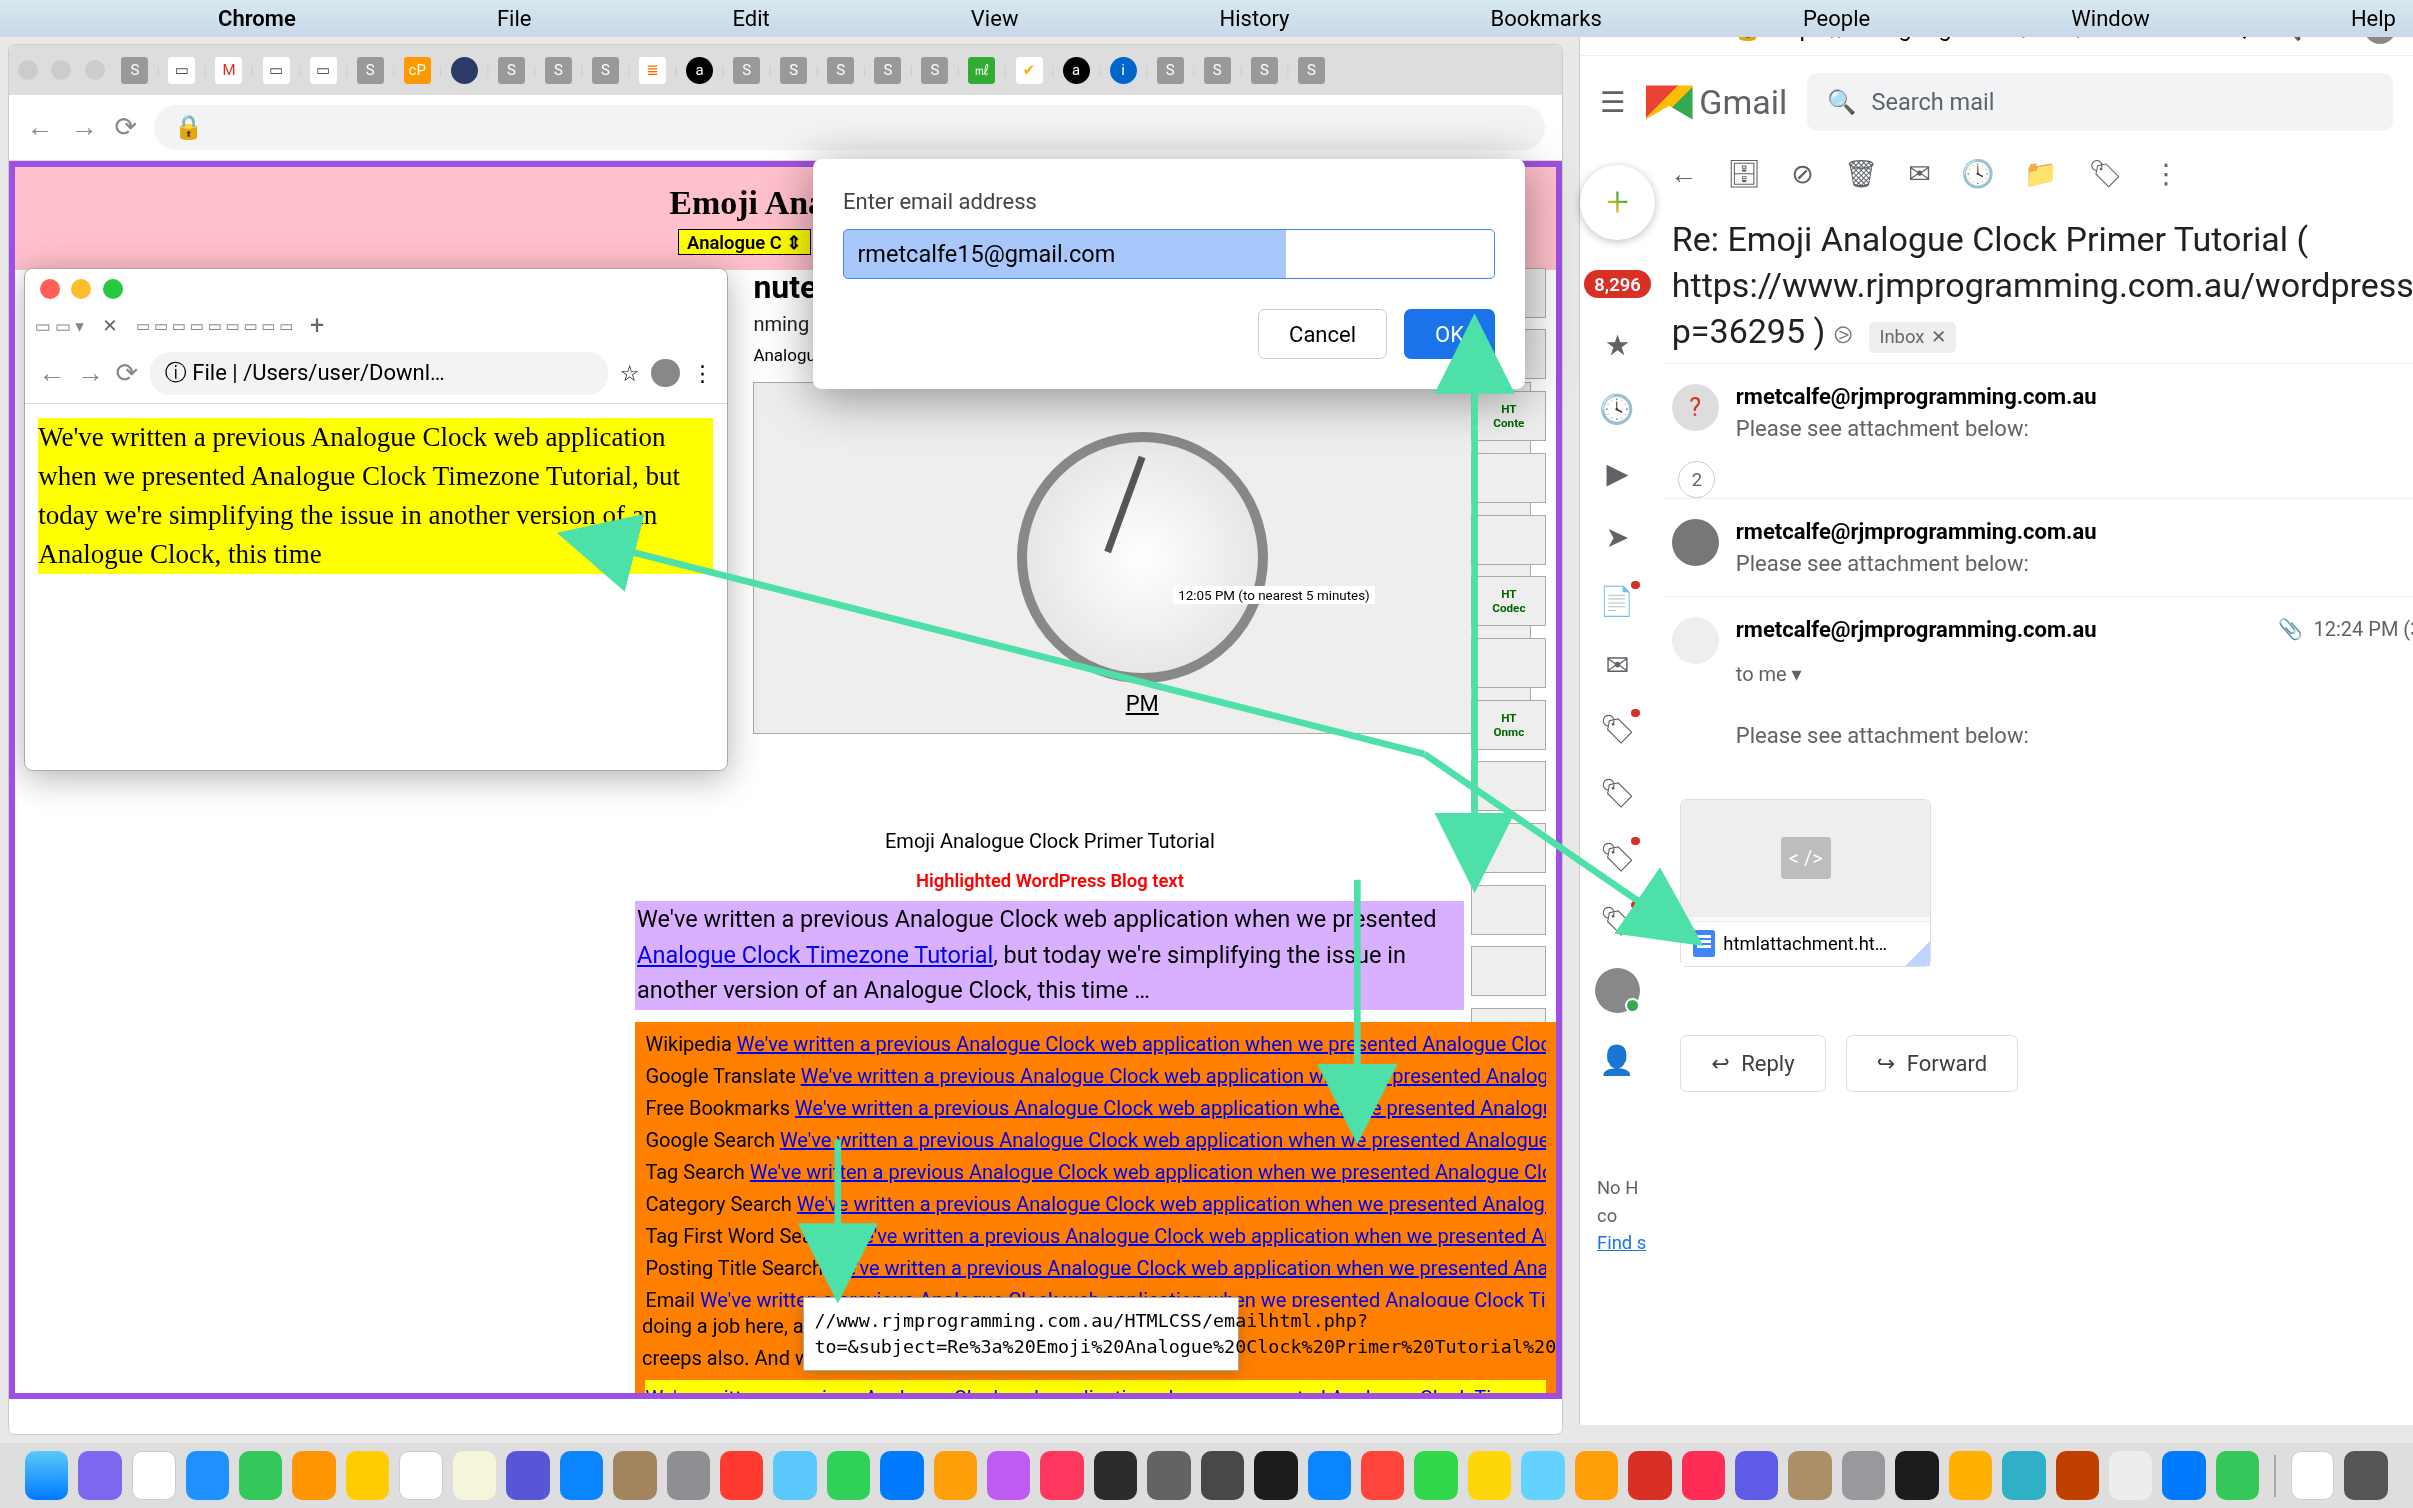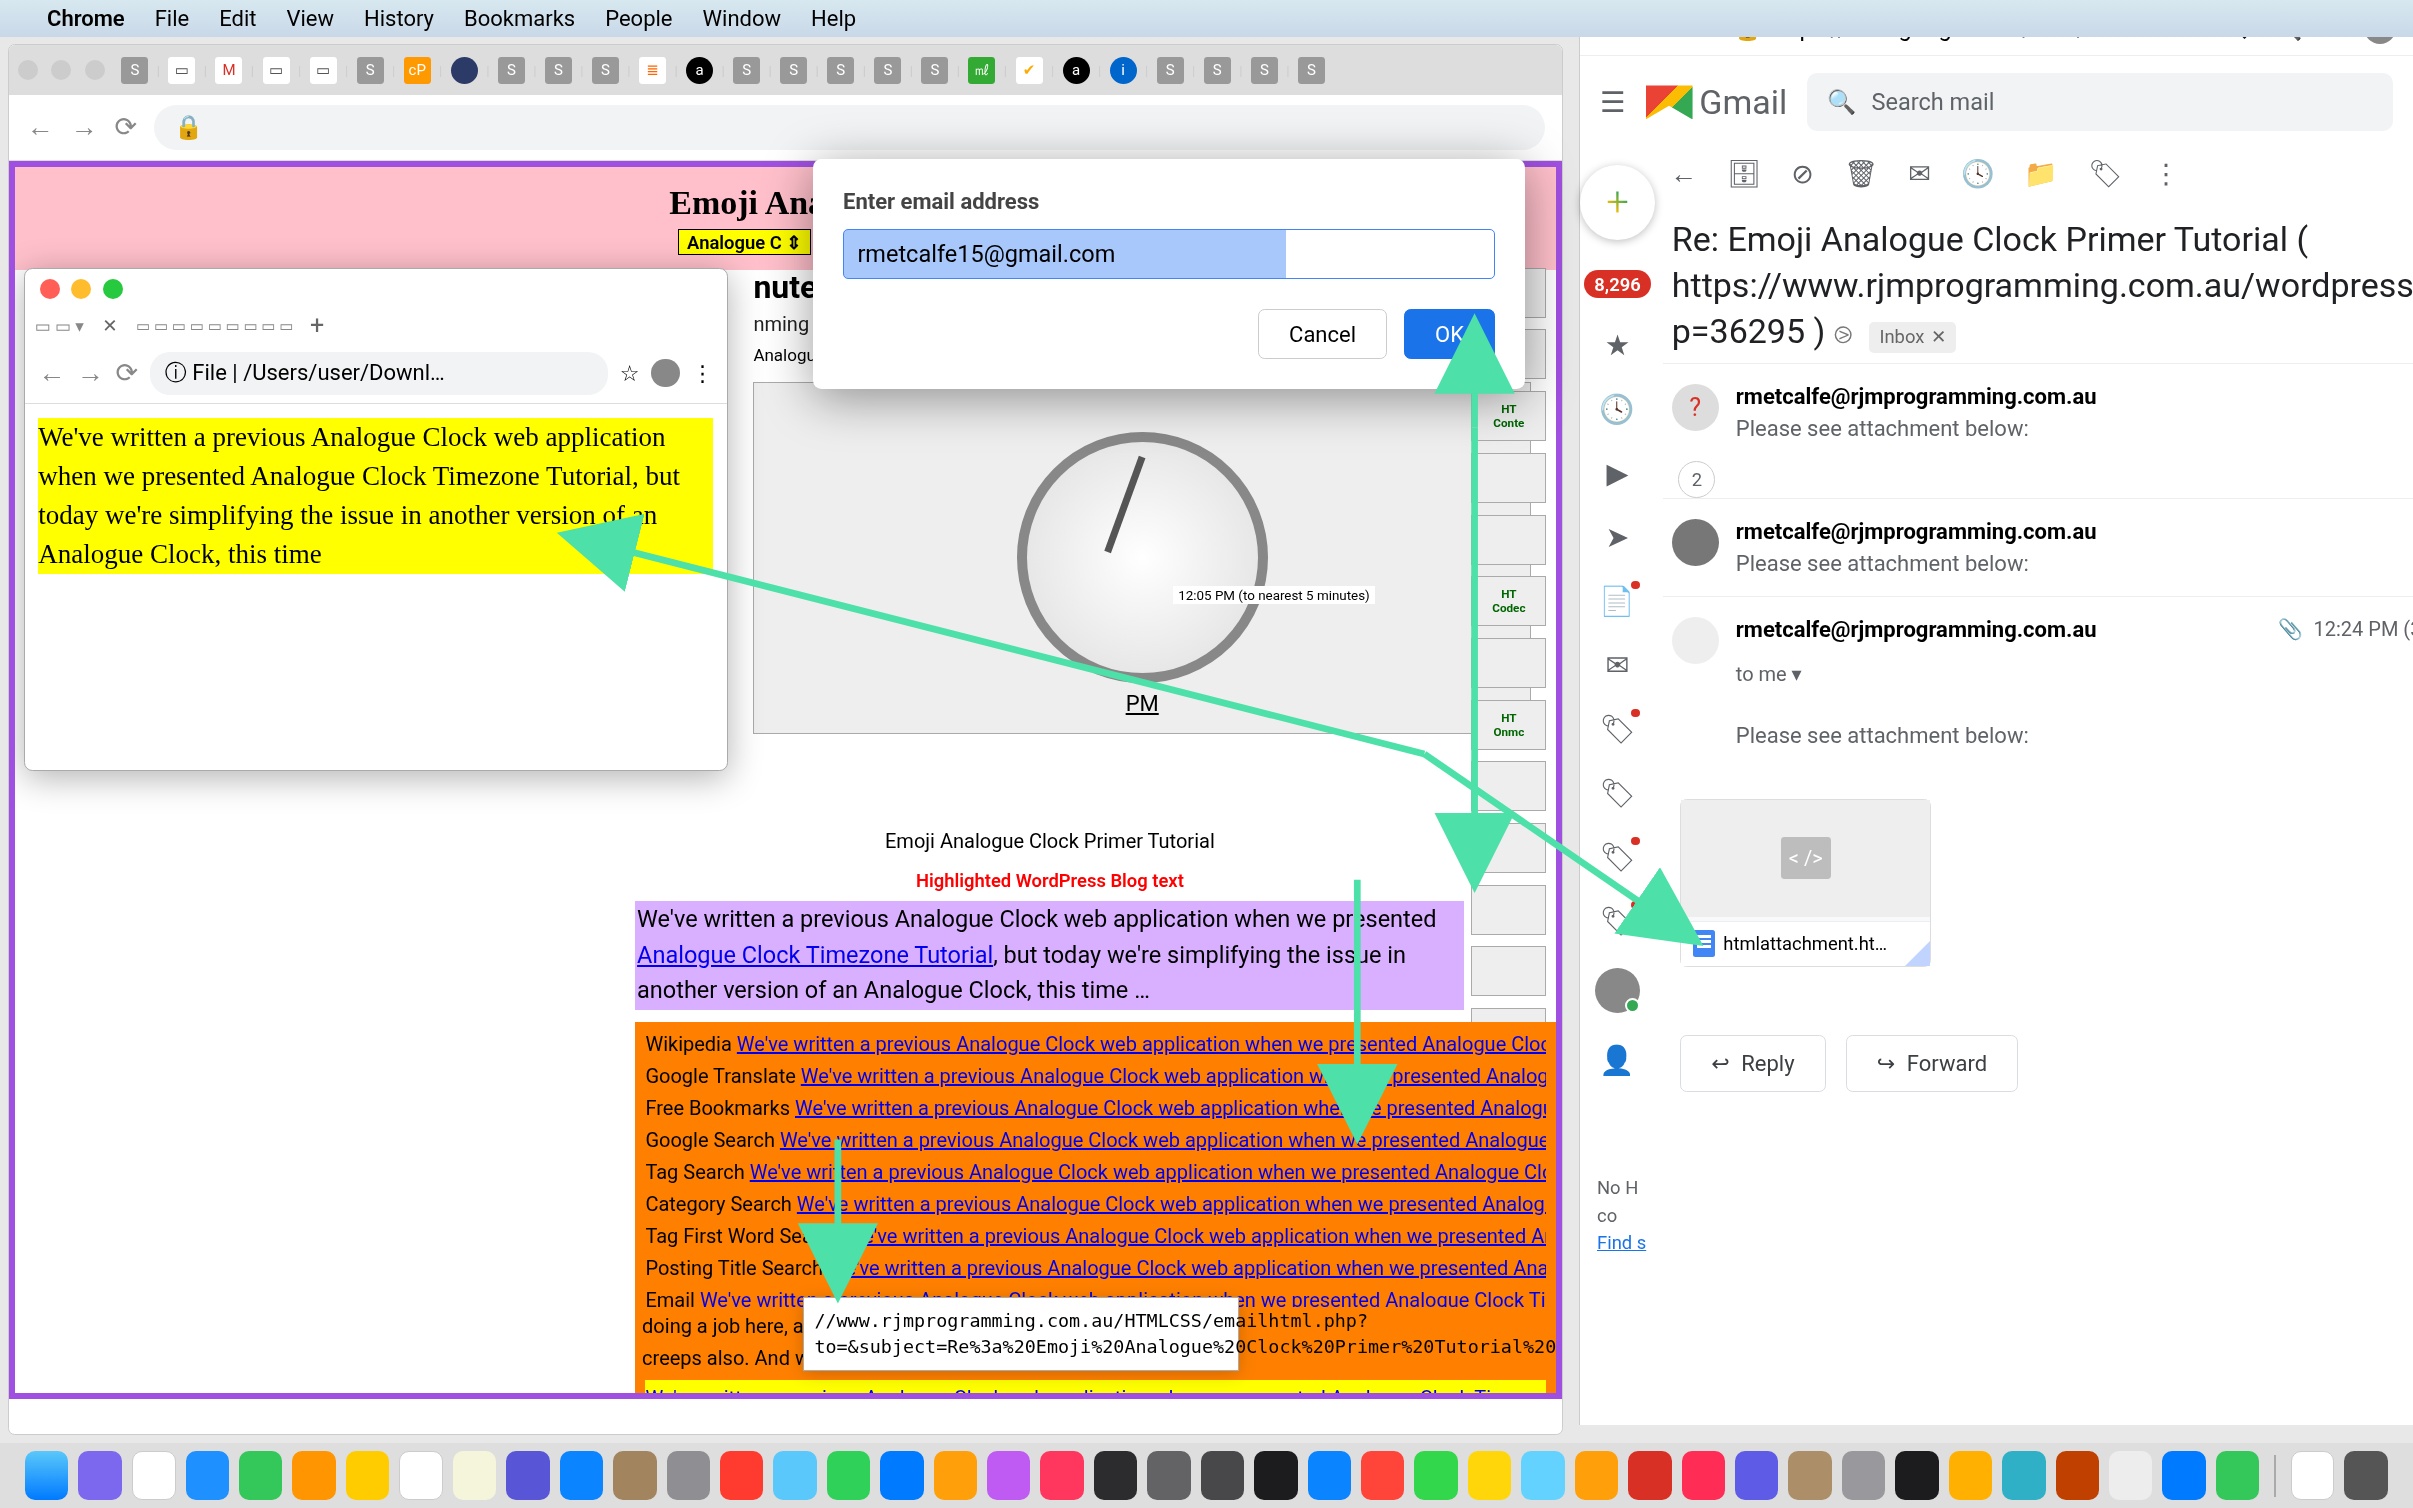--- a/index.html
+++ b/index.html
@@ -1,19 +1,19 @@
 <!DOCTYPE html>
 <html style="font-size:13.4px"><head>
 <meta charset="utf-8">
 <style>
 * { margin: 0; padding: 0; box-sizing: border-box; font-family: -apple-system, BlinkMacSystemFont, "Segoe UI", Roboto, sans-serif; }
 body { width: 2413px; height: 1508px; overflow: hidden; background: #e8e8e8; position: relative; transform-origin: top left; }
 
 
-.mac-menubar { position: absolute; top: 0; left: 0; right: 0; height: 37px; background: linear-gradient(#d8e8f0, #c8d8e8); display: flex; align-items: center; padding: 0 17px; font-size: 22px; gap: 30px; z-index: 100; }
+.mac-menubar { position: absolute; top: 0; left: 0; right: 0; height: 37px; background: linear-gradient(#d8e8f0, #c8d8e8); display: flex; align-items: center; padding: 0 17px; font-size: 22px; gap: 30px; z-index: 100; justify-content: space-between; }
 .mac-menubar .apple { font-size: 25px; }
 .mac-menubar .app { font-weight: 600; }
 
 
 .chrome-left { position: absolute; top: 44px; left: 8.4px; width: 1555px; height: 1391px; background: #fff; border: 0.8px solid #ccc; border-radius: 6.7px; overflow: hidden; }
 .traffic { display: flex; gap: 13.4px; padding: 13.4px 17px; align-items: center; background: #ddd; }
 .tdot { width: 20px; height: 20px; border-radius: 50%; }
 .red { background: #ff5f56; } .yellow { background: #ffbd2e; } .green { background: #27c93f; }
 .grey { background: #ccc; }
 .tabstrip { display: flex; align-items: center; background: #ddd; padding: 0 8.4px; height: 50px; gap: 8.4px; }
@@ -59,21 +59,21 @@
 .search-links .row { white-space: nowrap; overflow: hidden; }
 .search-links a { color: #0000ee; text-decoration: underline; }
 .hl-row { background: #ffff00; padding: 1.7px 0; }
 .orange-band { background: #ff8000; padding: 3.4px 6.7px; font-size: 20px; }
 
 .tooltip-box { position: absolute; bottom: 22px; left: 788px; width: 436px; background: #fff; border: 0.8px solid #aaa; padding: 10px; font-size: 18.4px; font-family: monospace; line-height: 1.4; z-index: 60; box-shadow: 0 3.4px 17px rgba(0,0,0,0.2); }
 
 
 .js-dialog { position: absolute; top: 159px; left: 813px; width: 712px; background: #fff; border-radius: 8.4px; box-shadow: 0 8.4px 50px rgba(0,0,0,0.4); padding: 30px; z-index: 200; }
 .js-dialog .origin { font-size: 25px; margin-bottom: 20px; }
-.js-dialog .prompt-label { font-size: 22px; color: #444; margin-bottom: 15px; font-weight: bold; }
+.js-dialog .prompt-label { font-size: 22px; color: #444; margin-bottom: 15px; }
 .js-dialog input { width: 100%; font-size: 23.5px; padding: 10px 13.4px; border: 1.7px solid #4285f4; border-radius: 5px; outline: none; }
 .js-dialog input::selection { background: #a8c7fa; }
 .dialog-btns { display: flex; justify-content: flex-end; gap: 17px; margin-top: 30px; }
 .btn { padding: 11.7px 30px; font-size: 22px; border-radius: 6.7px; border: 0.8px solid #ccc; background: #fff; cursor: pointer; }
 .btn.primary { background: #1a73e8; color: #fff; border-color: #1a73e8; }
 
 
 .gmail-right { position: absolute; top: 0; right: 0; width: 834px; height: 1425px; background: #fff; border-left: 0.8px solid #ccc; }
 .gm-addr { display: flex; align-items: center; padding: 11.7px 17px; gap: 20px; border-bottom: 0.8px solid #eee; font-size: 23.5px; }
 .gm-topbar { display: flex; align-items: center; padding: 17px 20px; gap: 20px; }

